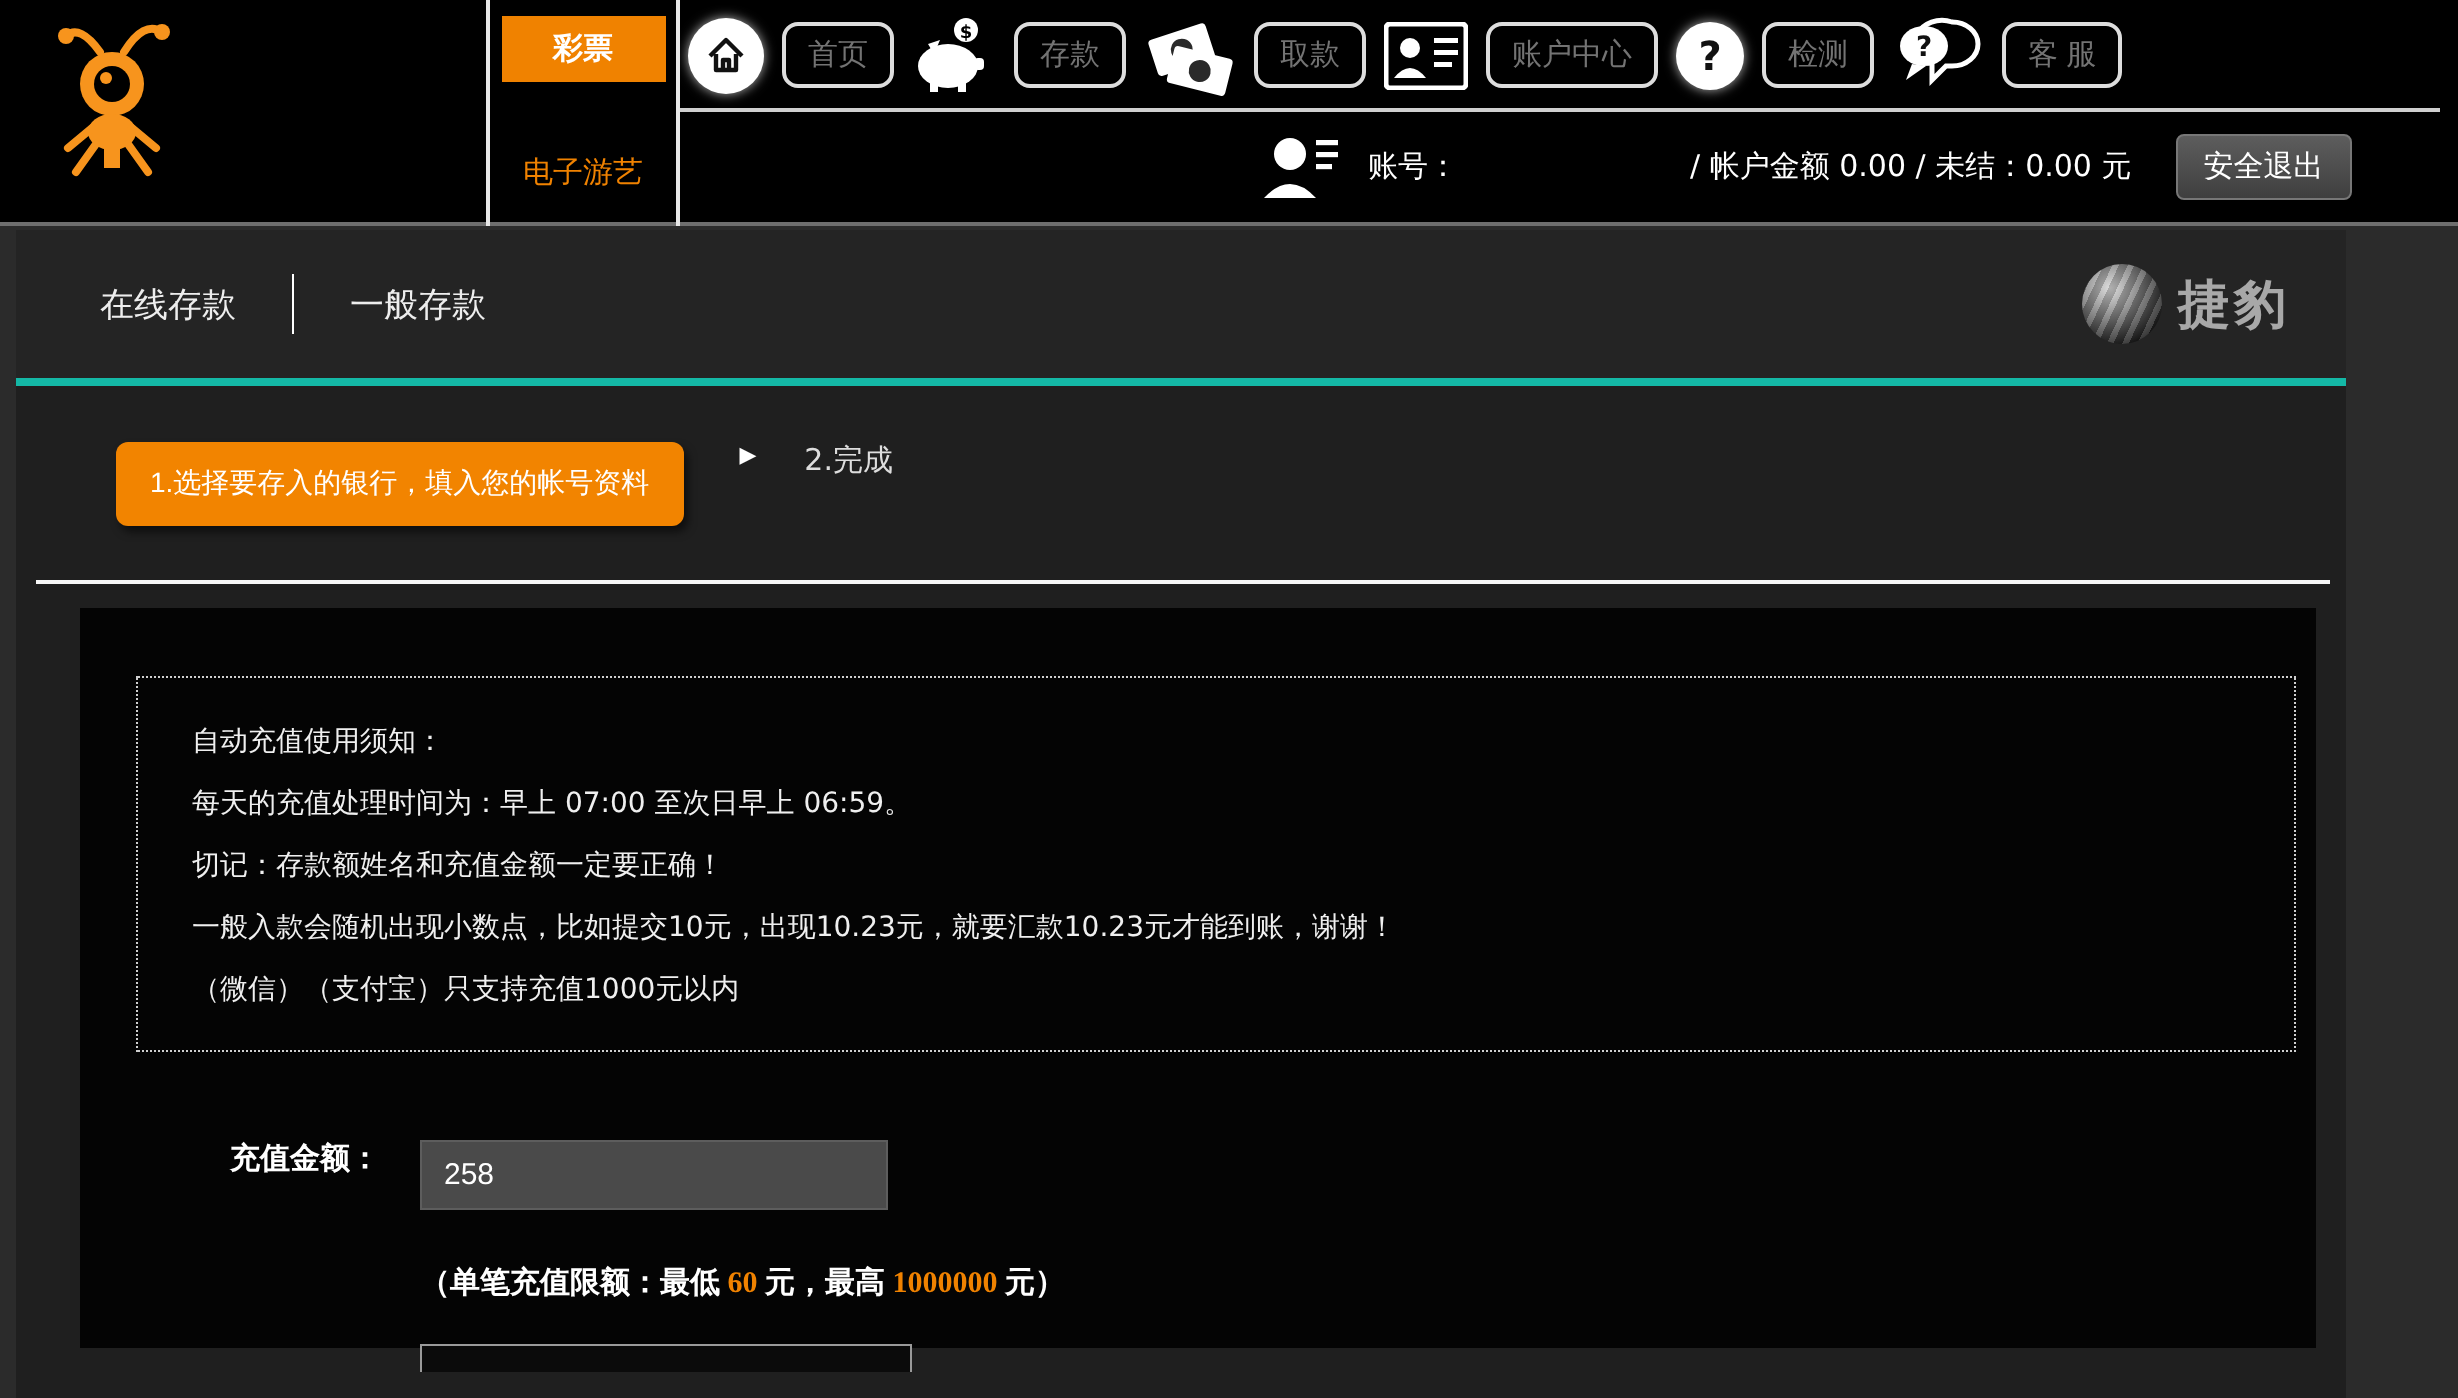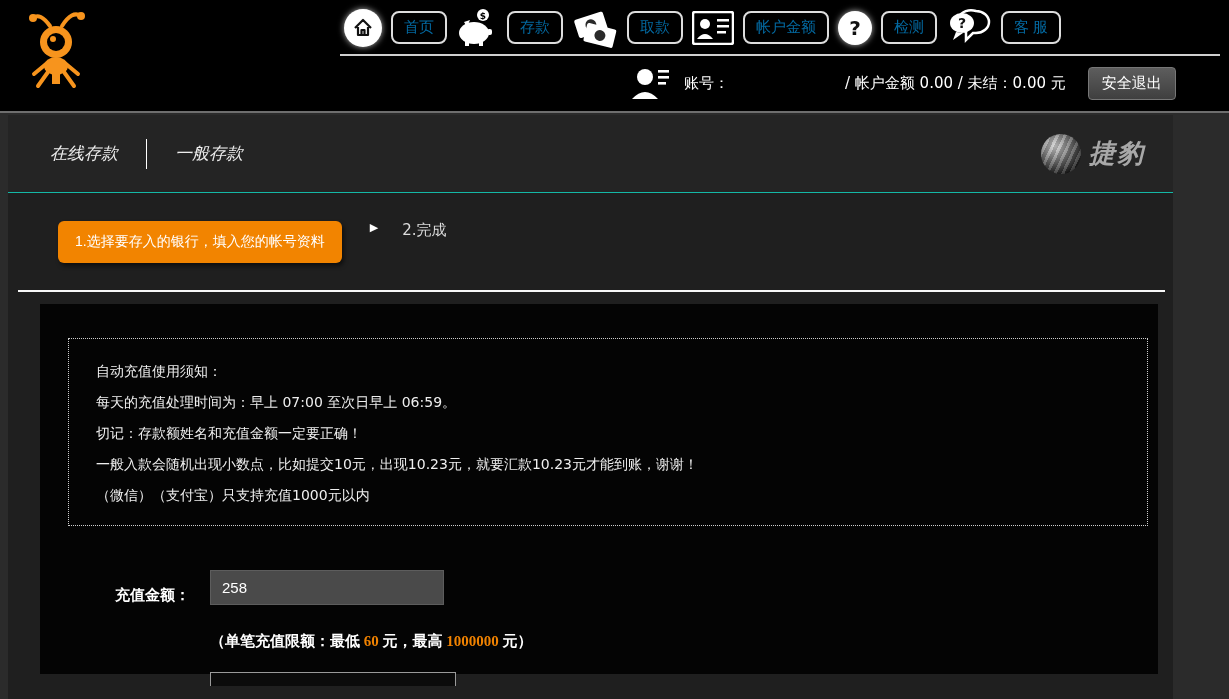--- a/index.html
+++ b/index.html
@@ -15,41 +15,41 @@
   .brand-sub { color:#f7941d; font-size:13px; font-weight:bold; margin-top:4px; }
 
   .tab-col { position:absolute; left:243px; top:0; width:97px; height:113px;
              border-left:2px solid #e8e8e8; border-right:2px solid #e8e8e8; text-align:center; }
   .tab-active { margin:8px auto 0; width:82px; background:#f08200; color:#fff; font-size:15px;
                 font-weight:bold; padding:7px 0; box-shadow:0 2px 3px rgba(0,0,0,.6); }
   .tab-inactive { margin-top:36px; color:#f08200; font-size:15px; }
 
   .nav-row1 { position:absolute; left:344px; top:0; height:55px; display:flex; align-items:center; gap:9px; }
   .row1-line { position:absolute; left:340px; top:54px; width:880px; height:2px; background:#cfcfcf; }
-  .nav-btn { border:2px solid #ddd; border-radius:8px; background:#000; color:#0369a1; font-size:15px;
-             padding:5px 11px; white-space:nowrap; cursor:pointer;font-family:Liberation Serif, serif; }
+  .nav-btn { border:2px solid #ddd; border-radius:8px; background:#000; color:#737373; font-size:15px;
+             padding:5px 11px; white-space:nowrap; cursor:pointer; }
   .circle-icon { width:38px; height:38px; border-radius:50%; background:#fff; display:flex;
                  align-items:center; justify-content:center; box-shadow:0 0 6px rgba(255,255,255,.7); }
   .q-circle { width:34px; height:34px; border-radius:50%; background:#fff; color:#111; font-size:20px;
               font-weight:bold; display:flex; align-items:center; justify-content:center;
               box-shadow:0 0 6px rgba(255,255,255,.7); }
 
   .nav-row2 { position:absolute; left:630px; top:58px; height:50px; display:flex; align-items:center;
               color:#fff; font-size:15px; }
   .acct-label { margin-left:14px; }
   .redacted { display:inline-block; width:110px; height:18px; background:#000; }
   .balance { margin-left:6px; white-space:nowrap; }
   .logout-btn { margin-left:22px; background:linear-gradient(#5d5d5d,#3f3f3f); border:1px solid #777;
                 border-radius:4px; color:#fff; font-size:15px; padding:6px 13px; cursor:pointer; }
 
   
   .wrapper { position:absolute; left:8px; top:115px; width:1165px; height:584px; background:#1f1f1f; }
 
   .breadcrumb-bar { height:78px; background:#242424; display:flex; align-items:center;
-                    border-bottom:1px solid #14b8a6;font-style:italic; }
+                    border-bottom:4px solid #14b8a6; }
   .bc-item { color:#ededed; font-size:17px; cursor:pointer; }
   .bc-item.first { margin-left:42px; }
   .bc-divider { width:1px; height:30px; background:#fff; margin:0 28px; }
   .partner { margin-left:auto; margin-right:28px; display:flex; align-items:center; gap:8px; }
   .globe { width:40px; height:40px; border-radius:50%;
            background:radial-gradient(circle at 35% 30%, rgba(255,255,255,.6), rgba(0,0,0,.65) 78%),
                       repeating-linear-gradient(115deg,#a8a8a8 0 3px,#3a3a3a 3px 7px); }
   .partner-name { color:#a8a8a8; font-size:26px; font-weight:bold; letter-spacing:2px; }
 
   .step-section { padding-top:28px; }
@@ -57,21 +57,21 @@
   .step1-btn { background:#f28400; color:#fff; border:none; border-radius:6px; padding:12px 17px;
                font-size:14px; box-shadow:2px 3px 4px rgba(0,0,0,.55); cursor:pointer; }
   .step-arrow { color:#fff; font-size:11px; margin:0 24px 0 28px; }
   .step2 { color:#ddd; font-size:15px; }
   .step-hr { margin:27px 0 0 10px; width:1147px; height:2px; background:#f7f7f7; border:none; }
 
   .main-panel { margin-left:32px; margin-top:12px; width:1118px; height:370px; background:#040404;
                 padding-top:34px; }
   .notice-box { margin-left:28px; width:1080px; border:1px dotted #cfcfcf; padding:17px 27px 14px;
                 color:#efefef; font-size:14px; line-height:31px; }
-  .form-row { margin-top:44px; display:flex; align-items:flex-end; }
+  .form-row { margin-top:44px; display:flex; align-items:flex-start; }
   .amount-label { width:150px; text-align:right; color:#fff; font-size:15px; font-weight:bold; }
   .amount-input { margin-left:20px; width:234px; height:35px; background:#4a4a4a;
                   border:1px solid #5d5d5d; color:#fff; font-size:15px; padding:0 11px; }
   .limit-line { margin-left:170px; margin-top:27px; color:#fff; font-size:15px; font-weight:bold;font-family:Liberation Serif, serif; }
   .limit-num { color:#f08200; }
   .partial-box { margin-left:170px; margin-top:21px; width:246px; height:14px;
                  border:1px solid #9a9a9a; border-bottom:none; background:#0b0b0b; }
 </style>
 </head>
 <body>
@@ -85,20 +85,24 @@
       <circle cx="53" cy="8" r="4" fill="#f7941d"></circle>
       <circle cx="28" cy="34" r="16" fill="#f7941d"></circle>
       <circle cx="28" cy="34" r="9" fill="#000"></circle>
       <circle cx="25" cy="31" r="3" fill="#f7941d"></circle>
       <ellipse cx="28" cy="58" rx="12" ry="9" fill="#f7941d"></ellipse>
       <rect x="24" y="66" width="8" height="10" fill="#f7941d"></rect>
       <path d="M18 56 L6 66 M38 56 L50 66 M20 64 L10 78 M36 64 L46 78" stroke="#f7941d" stroke-width="4" stroke-linecap="round"></path>
     </svg>
   </div>
 
+  <div class="tab-col">
+    <div class="tab-active">彩票</div>
+    <div class="tab-inactive">电子游艺</div>
+  </div>
 
   <div class="nav-row1">
     <span class="circle-icon">
       <svg width="24" height="24" viewBox="0 0 24 24">
           <path d="M4 12 L12 4 L20 12 M7 11 V19 H17 V11 M10.5 19 V14 H13.5 V19" stroke="#111" stroke-width="2.2" fill="none" stroke-linejoin="round"></path>
         </svg>
     </span>
     <button class="nav-btn">首页</button>
     <svg width="42" height="40" viewBox="0 0 42 40">
       <circle cx="27" cy="7" r="6" fill="#fff"></circle>
@@ -122,21 +126,21 @@
     </svg>
     <button class="nav-btn">取款</button>
     <svg width="42" height="34" viewBox="0 0 42 34">
       <rect x="1" y="1" width="40" height="32" rx="2" fill="none" stroke="#fff" stroke-width="2.5"></rect>
       <circle cx="13" cy="13" r="5" fill="#fff"></circle>
         <path d="M5 28 Q13 18 21 28 Z" fill="#fff"></path>
       <rect x="25" y="8" width="12" height="2.5" fill="#fff"></rect>
         <rect x="25" y="14" width="12" height="2.5" fill="#fff"></rect>
         <rect x="25" y="20" width="9" height="2.5" fill="#fff"></rect>
     </svg>
-    <button class="nav-btn">帐户金额</button>
+    <button class="nav-btn">账户中心</button>
     <span class="q-circle">?</span>
     <button class="nav-btn">检测</button>
     <svg width="46" height="42" viewBox="0 0 46 42">
       <path d="M30 4 a13 11 0 1 1 0 22 h-3 l-7 7 v-8 a13 11 0 0 1 10 -21 Z" fill="none" stroke="#fff" stroke-width="2.5"></path>
       <ellipse cx="16" cy="16" rx="12" ry="10" fill="#fff"></ellipse>
       <path d="M10 25 L7 33 L17 26 Z" fill="#fff"></path>
       <text x="16" y="21" font-size="14" text-anchor="middle" fill="#111" font-weight="bold">?</text>
     </svg>
     <button class="nav-btn">客 服</button>
   </div>

